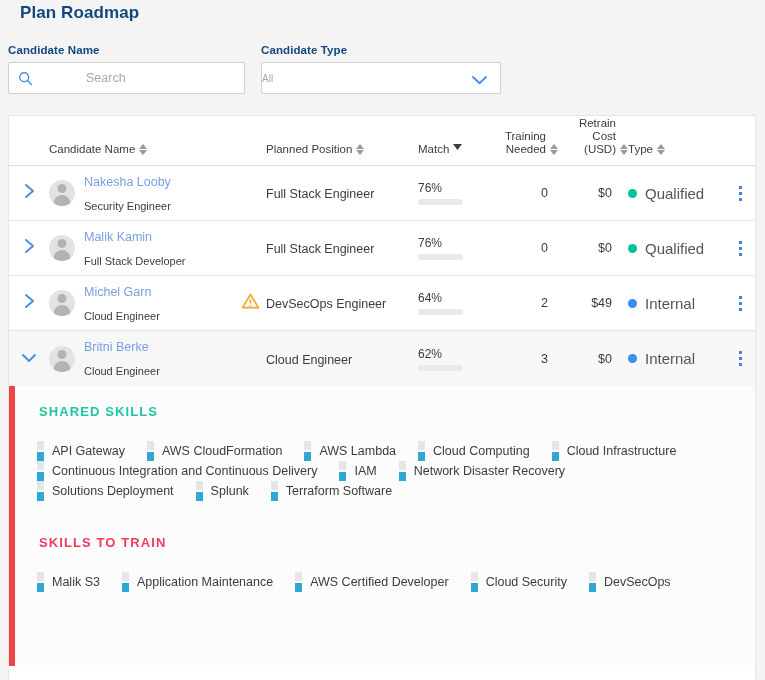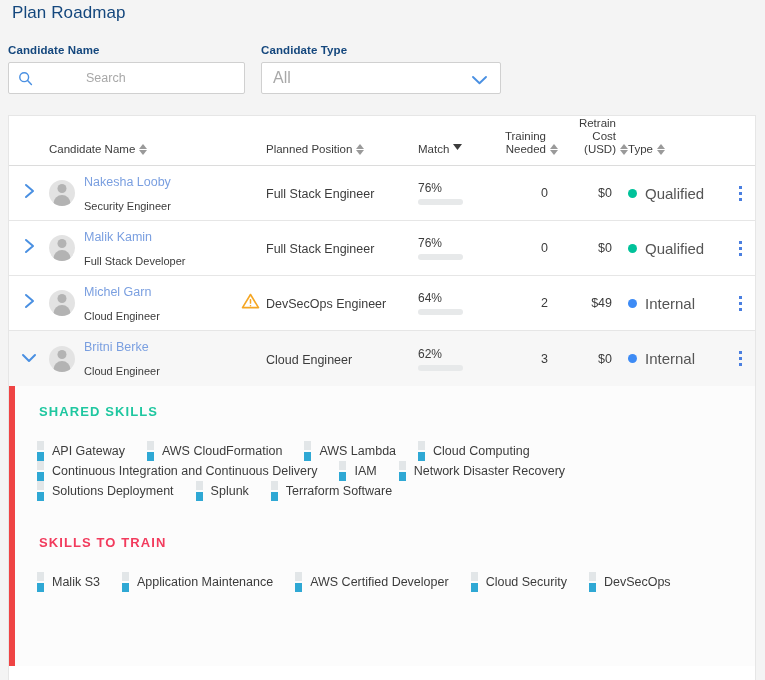--- a/index.html
+++ b/index.html
@@ -7,22 +7,22 @@
     margin: 0; padding: 0;
     width: 765px; height: 680px;
     background: #f4f4f4;
     font-family: "Liberation Sans", sans-serif;
     overflow: hidden;
   }
   .page { position: relative; width: 765px; height: 680px; background: #f4f4f4; }
 
   
   .page-title {
-    position: absolute; left: 12px; top: 3px;
-    font-size: 17px; font-weight: normal; color: #14477d;
+    position: absolute; left: 20px; top: 3px;
+    font-size: 17px; font-weight: bold; color: #14477d;
     letter-spacing: 0.1px;
   }
 
   
   .filters { position: absolute; left: 8px; top: 44px; display: flex; gap: 16px; }
   .field-group { display: flex; flex-direction: column; }
   .field-label {
     font-size: 11.5px; font-weight: bold; color: #14477d;
     margin-bottom: 6px; letter-spacing: .1px;
   }
@@ -37,21 +37,21 @@
     font-family: "Liberation Sans", sans-serif;
     font-size: 12.5px; color: #444; margin-left: 7px; width: 180px;
   }
   .search-input::placeholder { color: #a8a8a8; }
 
   .select-box {
     position: relative; width: 240px; height: 32px;
     background: #fff; border: 1px solid #d0d0d0; border-radius: 2px;
     display: flex; align-items: center; cursor: pointer;
   }
-  .select-value { font-size: 16px; color: #a8a8a8; margin-left: 11px; }
+  .select-value { font-size: 10px; color: #a8a8a8; }
   .select-chevron { position: absolute; right: 12px; top: 9px; }
 
   
   .card {
     position: absolute; left: 8px; top: 115px;
     width: 748px; background: #fff;
     border: 1px solid #e6e6e6;
     border-bottom: none;
     height: 565px;
     overflow: hidden;
@@ -456,20 +456,27 @@
               <b></b>
               <s></s>
             </span>
           <span class="chip-label">Cloud Computing</span>
         </div>
         <div class="chip">
           <span class="chip-icon">
               <b></b>
               <s></s>
             </span>
+          <span class="chip-label">Cloud Infrastructure</span>
+        </div>
+        <div class="chip">
+          <span class="chip-icon">
+              <b></b>
+              <s></s>
+            </span>
           <span class="chip-label">Continuous Integration and Continuous Delivery</span>
         </div>
         <div class="chip">
           <span class="chip-icon">
               <b></b>
               <s></s>
             </span>
           <span class="chip-label">IAM</span>
         </div>
         <div class="chip">

